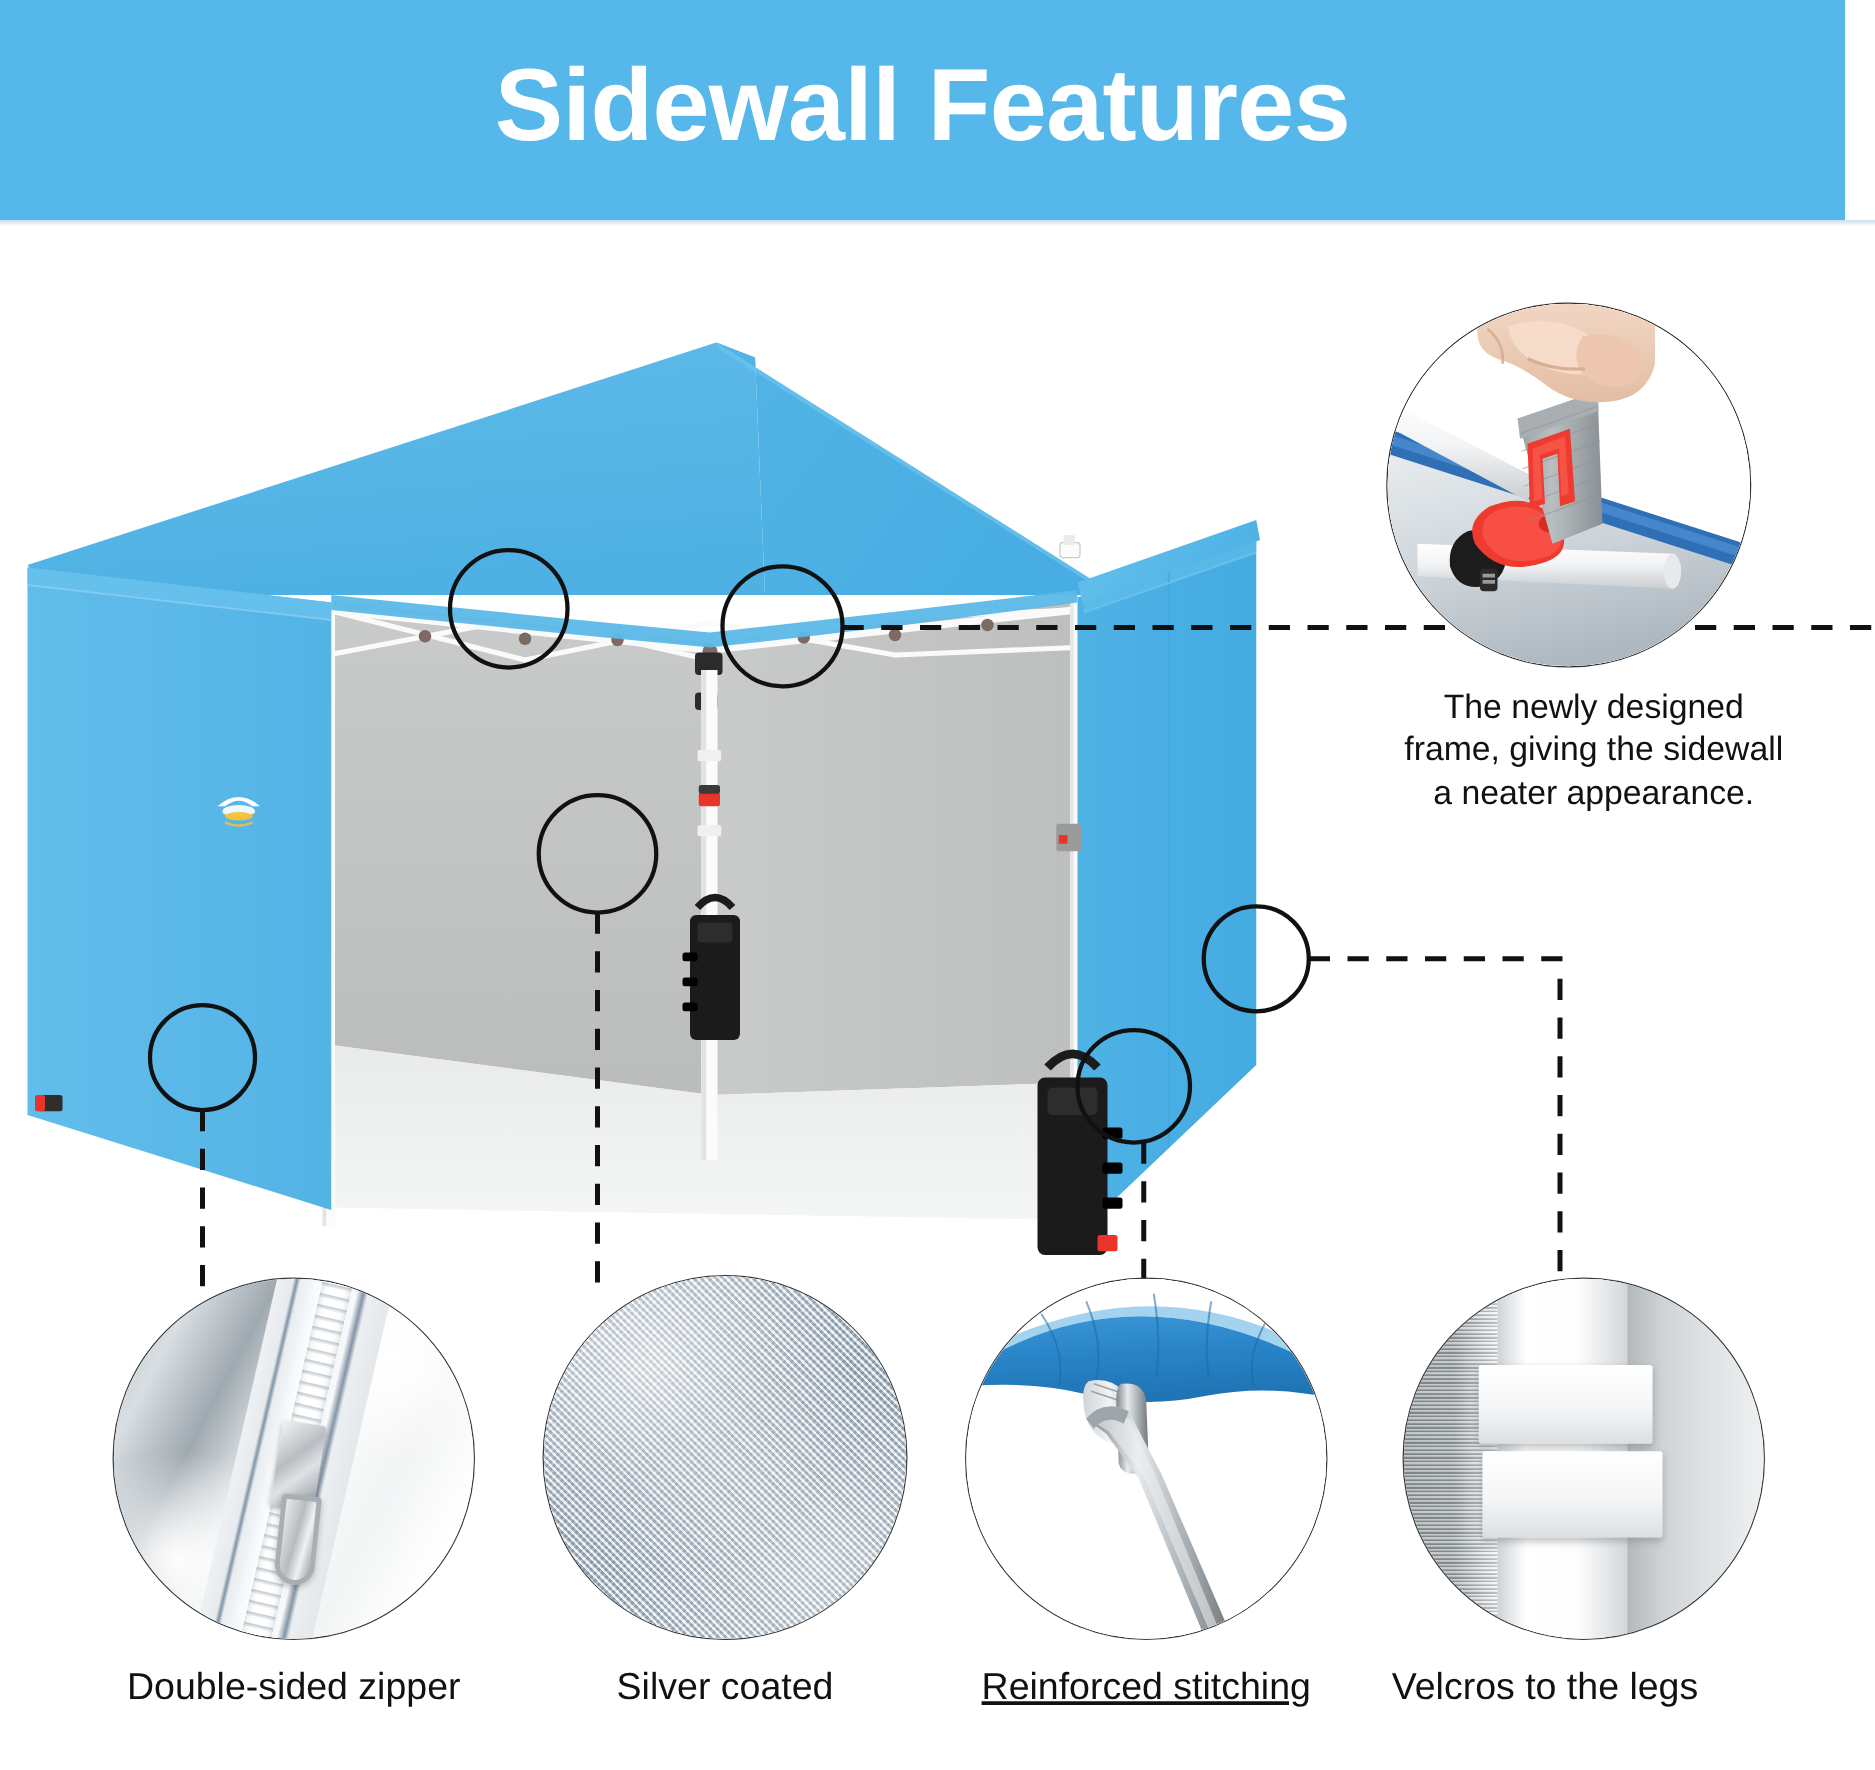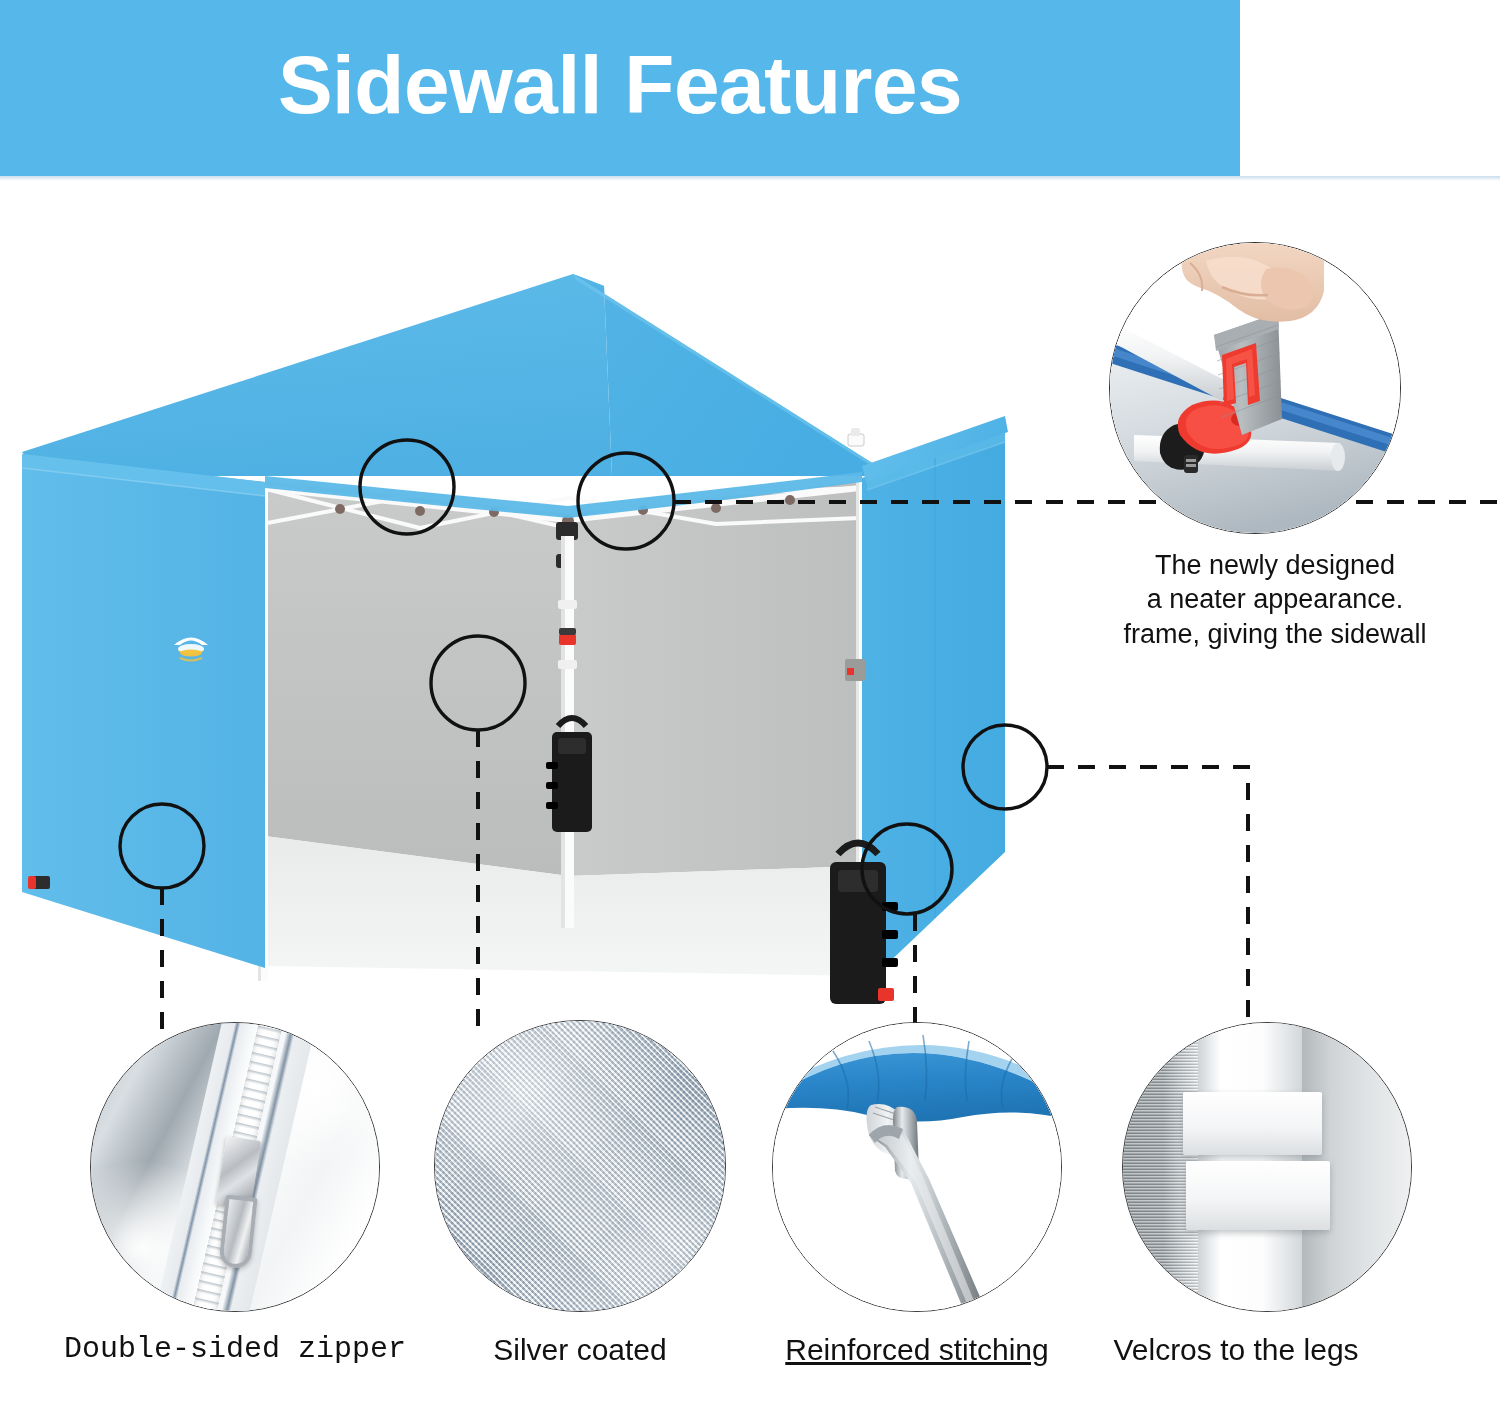--- a/index.html
+++ b/index.html
@@ -11,21 +11,21 @@
   }
   #page {
     position: relative;
     width: 1500px; height: 1416px;
     background: #ffffff;
   }
 
   
   #header {
     position: absolute; left: 0; top: 0;
-    width: 1240px; height: 176px;
+    width: 1476px; height: 176px;
     background: #56b8ea;
     display: flex; align-items: center; justify-content: center;
   }
   #header-title {
     color: #ffffff;
     font-size: 82px;
     font-weight: bold;
     letter-spacing: -0.5px;
     line-height: 1;
     text-align: center;
@@ -433,33 +433,33 @@
         <path d="M96 18 q34 -10 60 4 q18 10 20 30 q-24 10 -52 -2 q-24 -10 -28 -32 Z" fill="#f6ddcb" opacity="0.9"></path>
         <path d="M156 26 q30 -6 44 14 q8 14 -4 24 q-22 8 -40 -8 q-10 -14 0 -30 Z" fill="#ecc6ae"></path>
         <path d="M112 44 q22 10 46 8" stroke="#d9ae94" stroke-width="2.5" fill="none"></path>
         <path d="M80 20 q14 12 12 28" stroke="#d9ae94" stroke-width="2" fill="none"></path>
       </svg>
     </div>
   </div>
 
   <div id="buckle-text">
     <div>The newly designed</div>
+    <div>frame, giving the sidewall</div>
     <div>a neater appearance.</div>
-    <div>frame, giving the sidewall</div>
   </div>
 
   <div class="inset" style="left:90px; top:1022px; width:290px; height:290px;">
     <div class="inset-inner zip-bg">
       <div class="zip-tape"></div>
       <div class="zip-teeth"></div>
       <div class="zip-slider"></div>
       <div class="zip-pull"></div>
     </div>
   </div>
-  <div class="caption" style="left:60px; top:1330px; width:350px;font-family:Liberation Mono, monospace;">
+  <div class="caption" style="left:60px; top:1330px; width:350px;">
     <span>Double-sided zipper</span>
   </div>
 
   <div class="inset" style="left:434px; top:1020px; width:292px; height:292px;">
     <div class="inset-inner silver-bg"></div>
   </div>
   <div class="caption" style="left:420px; top:1330px; width:320px;">
     <span>Silver coated</span>
   </div>
 

